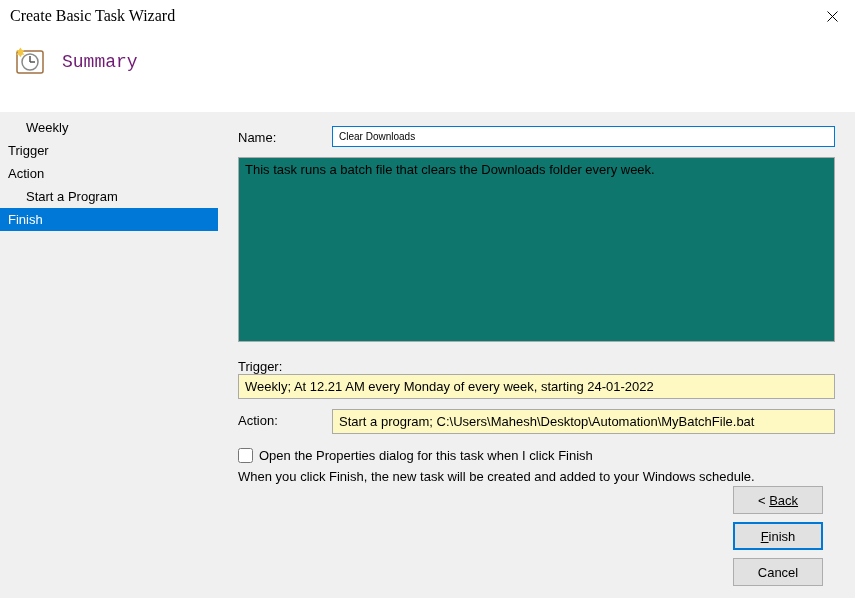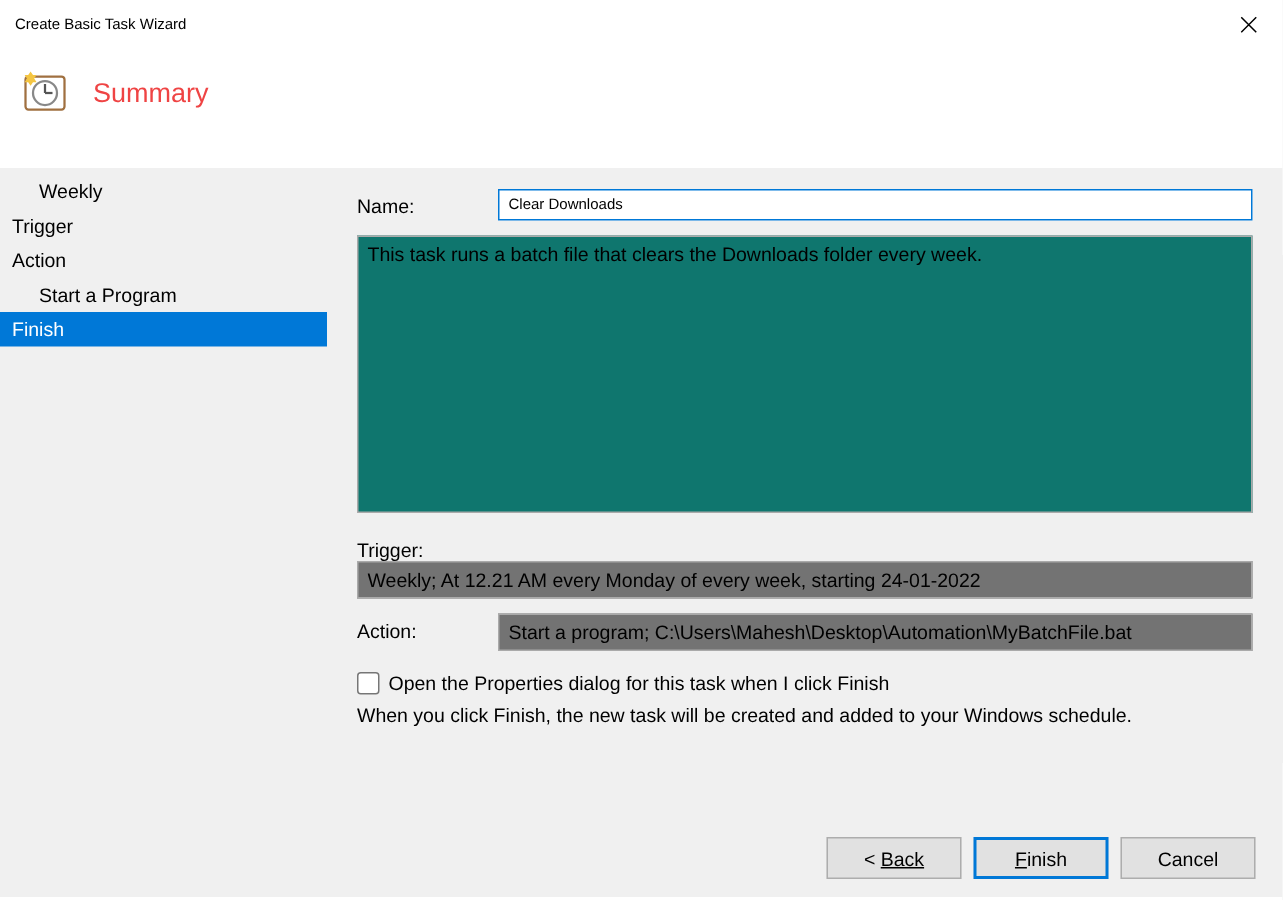--- a/index.html
+++ b/index.html
@@ -16,21 +16,21 @@
 
   
   .titlebar {
     display: flex;
     align-items: center;
     justify-content: space-between;
     height: 32px;
     padding: 0 0 0 10px;
     background: #fff;
   }
-  .titlebar .title { font-size: 10px; }
+  .titlebar .title { font-size: 16px; font-family: Liberation Serif, serif; }
   .titlebar .close {
     width: 46px;
     height: 32px;
     display: flex;
     align-items: center;
     justify-content: center;
     font-size: 14px;
     cursor: default;
   }
 
@@ -43,21 +43,22 @@
   }
   .header .icon-wrap {
     width: 32px; height: 32px;
     margin-right: 16px;
     position: relative;
   }
   .header h1 {
     margin: 0;
     font-size: 18px;
     font-weight: 400;
-    color: #ef4444;
+    color: #701a75;
+    font-family: Liberation Mono, monospace;
   }
 
   
   .content {
     display: flex;
     background: #f0f0f0;
     height: calc(600px - 32px - 82px);
     position: relative;
   }
 
@@ -101,42 +102,43 @@
     border: 1px solid #aaa;
     background: #0f766e;
     padding: 4px 6px;
     font-family: inherit;
     font-size: 13px;
     resize: none;
   }
   .ro-input {
     width: 100%;
     border: 1px solid #aaa;
-    background: #737373;
+    background: #fef9c3;
     padding: 4px 6px;
     font-family: inherit;
     font-size: 13px;
   }
 
   .checkrow {
     display: flex;
     align-items: center;
     margin-top: 14px;
   }
   .checkrow input { margin: 0 6px 0 0; width:15px; height:15px; }
 
   .note { margin-top: 6px; }
 
   
   .footer {
     position: absolute;
-    right: 18px;
+    right: 32px;
     bottom: 12px;
     display: flex;
     gap: 8px;
+    flex-direction: column;
   }
   .btn {
     min-width: 90px;
     height: 28px;
     border: 1px solid #adadad;
     background: #e1e1e1;
     font-family: inherit;
     font-size: 13px;
     cursor: default;
     padding: 0 14px;

